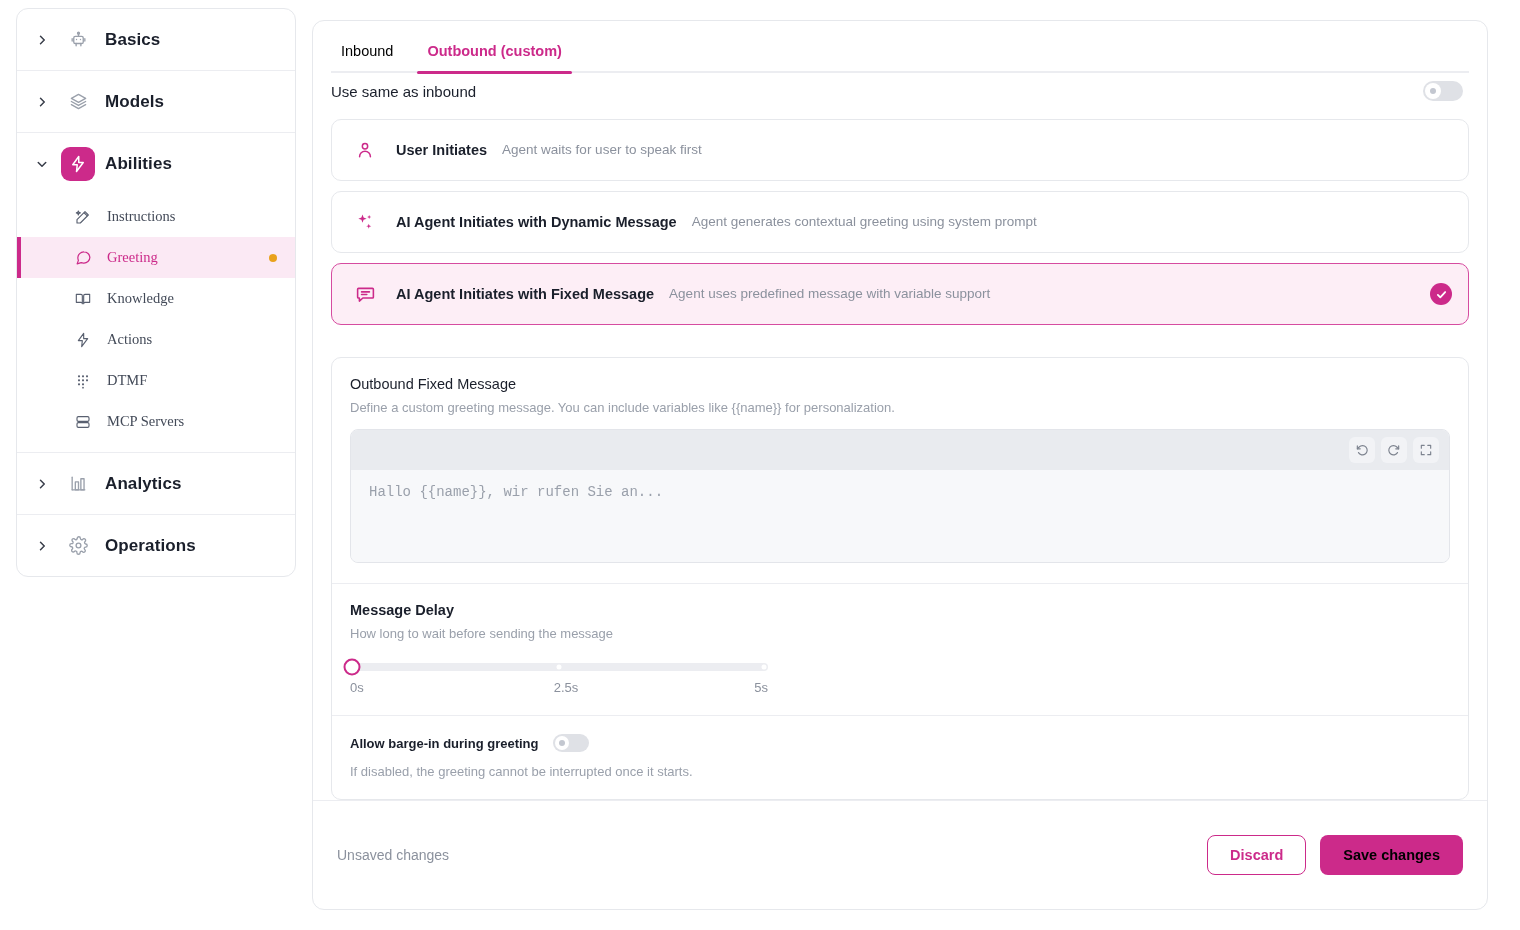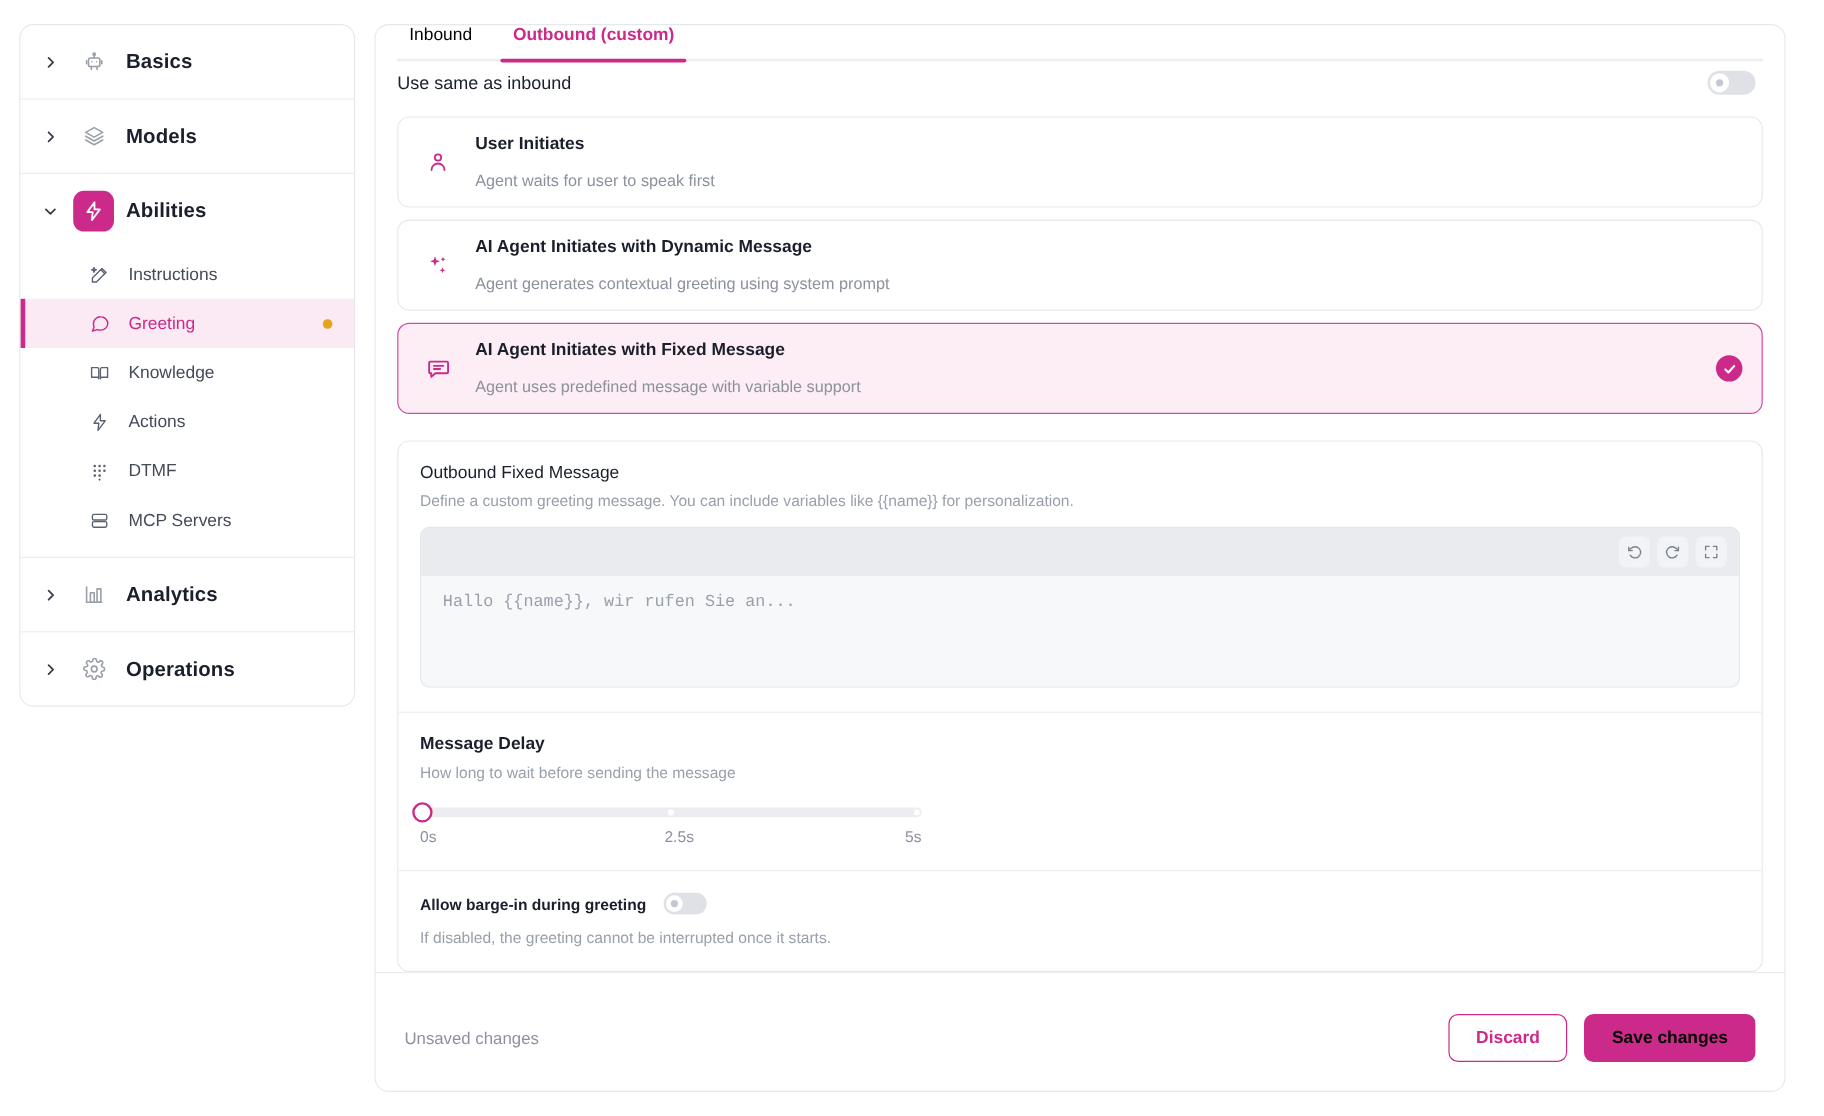--- a/index.html
+++ b/index.html
@@ -7,21 +7,21 @@
     width: 1520px; height: 930px;
     background: #ffffff;
     font-family: "Liberation Sans", sans-serif;
     color: #1f2430;
     overflow: hidden;
   }
   .app { position: relative; width: 1520px; height: 930px; display: flex; }
 
   
   .sidebar {
-    position: absolute; left: 16px; top: 20px;
+    position: absolute; left: 16px; top: 8px;
     width: 280px;
     background: #ffffff;
     border: 1px solid #e6e8ec;
     border-radius: 12px;
     overflow: hidden;
   }
   .group { border-bottom: 1px solid #ecedf1; }
   .group:last-child { border-bottom: none; }
 
   .group-head {
@@ -52,20 +52,21 @@
     letter-spacing: .1px;
   }
 
   .sub { padding: 2px 0 10px 0; }
   .sub-item {
     position: relative;
     display: flex; align-items: center;
     height: 41px;
     padding-left: 56px;
     cursor: pointer;
+    font-family: Liberation Serif, serif;
   }
   .sub-item .si-icon {
     width: 20px; height: 20px; flex: 0 0 20px;
     display: flex; align-items: center; justify-content: center;
     color: #596070; margin-right: 14px;
   }
   .sub-item .si-label { font-size: 14.5px; color: #434a58; }
   .sub-item.active { background: #fbe9f4; }
   .sub-item.active::before {
     content: ""; position: absolute; left: 0; top: 0; bottom: 0;
@@ -152,34 +153,34 @@
   }
   .opt.selected {
     background: #fdeef6;
     border: 1.5px solid #d64ba0;
   }
   .opt-icon {
     width: 30px; flex: 0 0 30px;
     display: flex; align-items: center; justify-content: center;
     color: #cc2a8a; margin-right: 16px;
   }
-  .opt-text { display: flex; flex-direction: column; gap: 15px; }
+  .opt-text { display: flex; gap: 15px; }
   .opt-title { font-size: 14.5px; font-weight: bold; color: #1a1f2b; }
   .opt-sub { font-size: 13.5px; color: #8b919d; }
   .check-badge {
     position: absolute; right: 16px; top: 50%; transform: translateY(-50%);
     width: 22px; height: 22px; border-radius: 50%;
     background: #cc2a8a;
     display: flex; align-items: center; justify-content: center;
     color: #ffffff;
   }
 
   
   .card {
-    margin: 12px 18px 0 18px;
+    margin: 22px 18px 0 18px;
     border: 1px solid #e6e8ec;
     border-radius: 10px;
     background: #ffffff;
   }
   .card-sec { padding: 18px 18px 20px 18px; }
   .card-sec + .card-sec { border-top: 1px solid #ecedf1; }
   .sec-title { font-size: 14.5px; color: #1a1f2b; margin-bottom: 8px; }
   .sec-title.b { font-weight: bold; }
   .sec-desc { font-size: 13px; color: #9aa0ab; }
 

